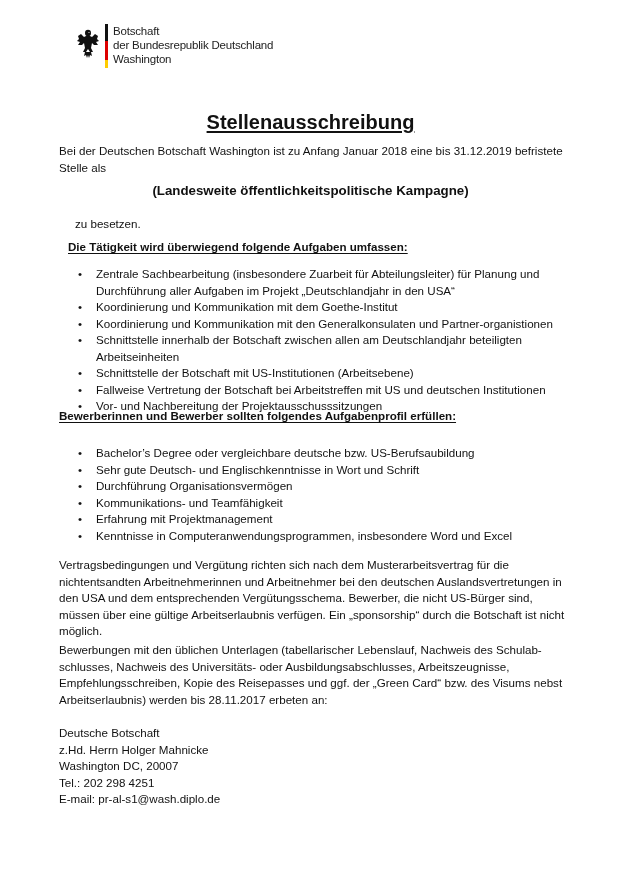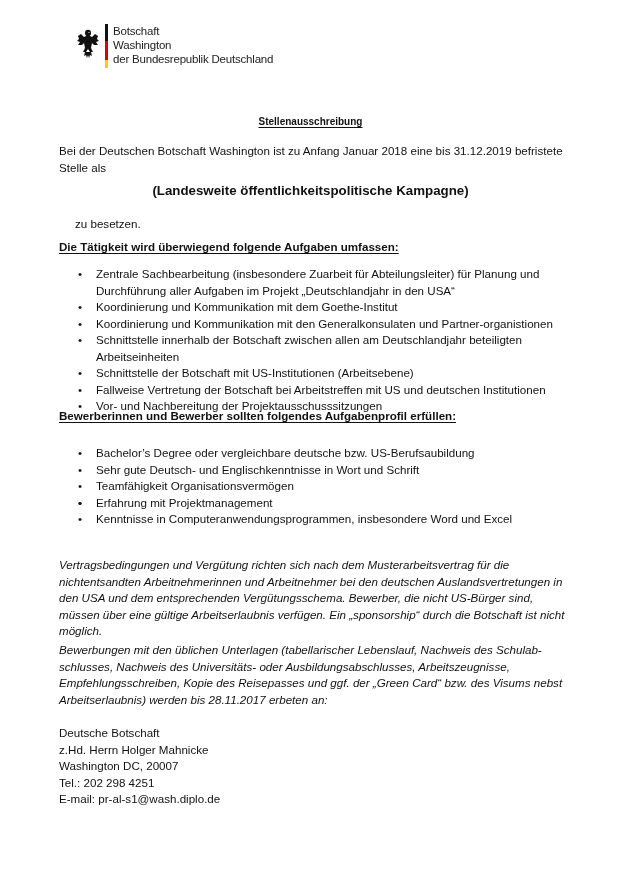--- a/index.html
+++ b/index.html
@@ -51,21 +51,21 @@
       font-size: 11.6px;
       line-height: 16.5px;
     }
     .title {
       position: absolute;
       left: 0;
       width: 503px;
       top: 114px;
       text-align: center;
       font-weight: bold;
-      font-size: 10px;
+      font-size: 20px;
       text-decoration: underline;
       text-underline-offset: 2px;
     }
     .intro {
       position: absolute;
       left: 0;
       top: 143px;
       width: 520px;
     }
     .position-title {
@@ -85,21 +85,21 @@
       margin-left: 16px;
     }
     .section-heading {
       position: absolute;
       left: 0;
       font-weight: bold;
       text-decoration: underline;
       text-underline-offset: 2px;
       white-space: nowrap;
     }
-    .heading-tasks { top: 239px; }
+    .heading-tasks { top: 239px; margin-left: 9px; }
     .heading-profile { top: 408px; }
 
     ul.bullets {
       position: absolute;
       left: 0;
       margin: 0;
       padding: 0;
       list-style: none;
       width: 500px;
     }
@@ -112,21 +112,20 @@
       left: 19px;
       top: 0;
     }
     .tasks-list { top: 266px; }
     .profile-list { top: 445px; }
 
     .para {
       position: absolute;
       left: 0;
       width: 515px;
-      font-style: italic;
     }
     .para-contract { top: 557px; }
     .para-application { top: 642px; }
 
     .address {
       position: absolute;
       left: 0;
       top: 725px;
     }
     .address div { white-space: nowrap; }
@@ -140,22 +139,22 @@
     <g fill="#111111">
       <ellipse cx="12" cy="5" rx="3" ry="3.2"></ellipse>
       <path d="M12 7 L16 9 L19 6 L22 8 L21 11 L23 13 L20 14 L22 17 L18 17 L16 15 L15 20 L17 24 L14 24 L12 21 L10 24 L7 24 L9 20 L8 15 L6 17 L2 17 L4 14 L1 13 L3 11 L2 8 L5 6 L8 9 Z"></path>
       <path d="M9 24 L8 28 L10 27 L11 30 L12 27 L13 30 L14 27 L16 28 L15 24 Z"></path>
     </g>
     <circle cx="13" cy="4.5" r="0.6" fill="#ffffff"></circle>
   </svg>
   <div class="flag-bar"></div>
   <div class="org-name">
     <div>Botschaft</div>
+    <div>der Bundesrepublik Deutschland</div>
     <div>Washington</div>
-    <div>der Bundesrepublik Deutschland</div>
   </div>
 </div>
 
 <div class="doc">
   <div class="title">Stellenausschreibung</div>
 
   <div class="intro">Bei der Deutschen Botschaft Washington ist zu Anfang Januar 2018 eine bis 31.12.2019 befristete Stelle als</div>
 
   <div class="position-title">
     <div>(Landesweite öffentlichkeitspolitische Kampagne)</div>
@@ -173,22 +172,22 @@
     <li><span class="dot">•</span><span>Schnittstelle der Botschaft mit US-Institutionen (Arbeitsebene)</span></li>
     <li><span class="dot">•</span><span>Fallweise Vertretung der Botschaft bei Arbeitstreffen mit US und deutschen Institutionen</span></li>
     <li><span class="dot">•</span><span>Vor- und Nachbereitung der Projektausschusssitzungen</span></li>
   </ul>
 
   <div class="section-heading heading-profile">Bewerberinnen und Bewerber sollten folgendes Aufgabenprofil erfüllen:</div>
 
   <ul class="bullets profile-list">
     <li><span class="dot">•</span><span>Bachelor’s Degree oder vergleichbare deutsche bzw. US-Berufsaubildung</span></li>
     <li><span class="dot">•</span><span>Sehr gute Deutsch- und Englischkenntnisse in Wort und Schrift</span></li>
-    <li><span class="dot">•</span><span>Teamfähigkeit Organisationsvermögen</span></li>
-    <li><span class="dot">•</span></li>
+    <li><span class="dot">•</span><span>Durchführung Organisationsvermögen</span></li>
+    <li><span class="dot">•</span><span>Kommunikations- und Teamfähigkeit</span></li>
     <li><span class="dot">•</span><span>Erfahrung mit Projektmanagement</span></li>
     <li><span class="dot">•</span><span>Kenntnisse in Computeranwendungsprogrammen, insbesondere Word und Excel</span></li>
   </ul>
 
   <div class="para para-contract">Vertragsbedingungen und Vergütung richten sich nach dem Musterarbeitsvertrag für die nichtentsandten Arbeitnehmerinnen und Arbeitnehmer bei den deutschen Auslandsvertretungen in den USA und dem entsprechenden Vergütungsschema. Bewerber, die nicht US-Bürger sind, müssen über eine gültige Arbeitserlaubnis verfügen. Ein „sponsorship“ durch die Botschaft ist nicht möglich.</div>
 
   <div class="para para-application">Bewerbungen mit den üblichen Unterlagen (tabellarischer Lebenslauf, Nachweis des Schulab-schlusses, Nachweis des Universitäts- oder Ausbildungsabschlusses, Arbeitszeugnisse, Empfehlungsschreiben, Kopie des Reisepasses und ggf. der „Green Card“ bzw. des Visums nebst Arbeitserlaubnis) werden bis 28.11.2017 erbeten an:</div>
 
   <div class="address">
     <div>Deutsche Botschaft</div>

